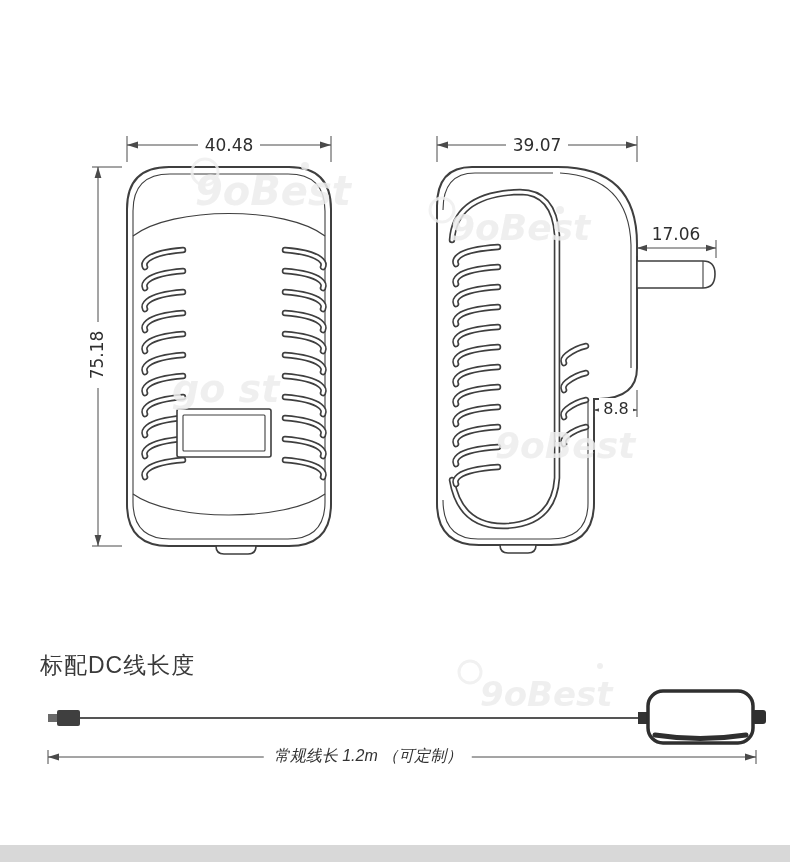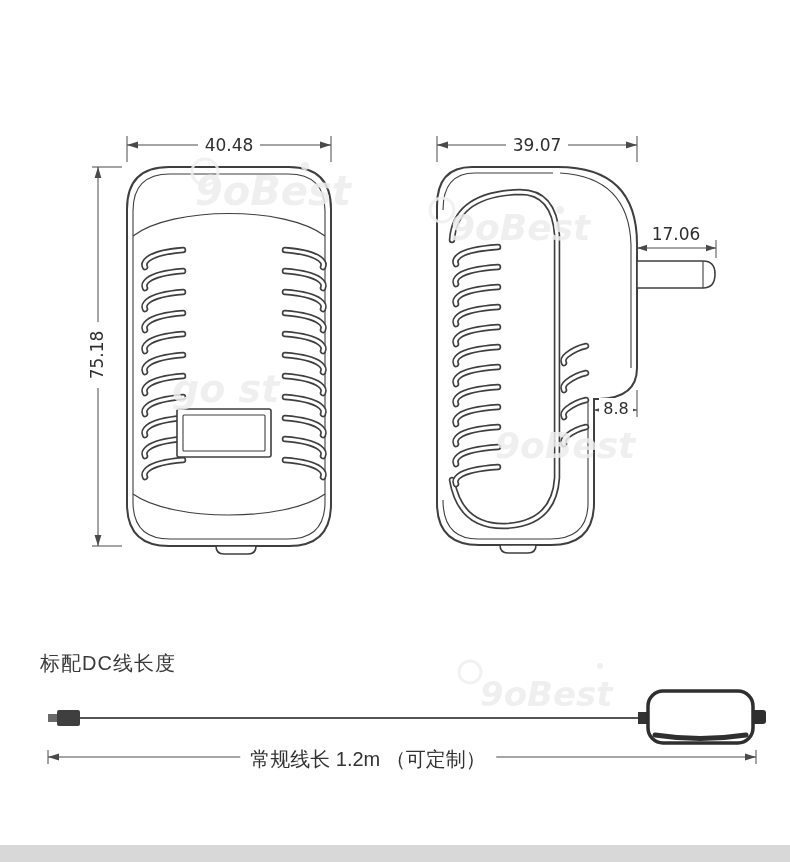--- a/index.html
+++ b/index.html
@@ -10,24 +10,24 @@
   .thin{fill:none;stroke:#3f3f3f;stroke-width:1.1;}
   .med{fill:#ffffff;stroke:#3f3f3f;stroke-width:1.6;}
   .dim{stroke:#4a4a4a;stroke-width:1;fill:none;}
   .dimfill{fill:#4a4a4a;stroke:none;}
   .dimtext{font-family:"DejaVu Sans",sans-serif;font-size:17px;fill:#2e2e2e;}
   .dimtext-s{font-family:"DejaVu Sans",sans-serif;font-size:16px;fill:#2e2e2e;}
   .wm{font-family:"DejaVu Sans",sans-serif;font-style:italic;font-weight:bold;fill:#ededed;}
   .wmc{fill:none;stroke:#efefef;stroke-width:3;}
   .band-dark{fill:none;stroke:#3f3f3f;stroke-width:6.5;stroke-linecap:round;}
   .band-light{fill:none;stroke:#ffffff;stroke-width:3.2;stroke-linecap:round;}
-  .section-title{position:absolute;left:40px;top:650px;font-size:20px;color:#3a3a3a;
+  .section-title{position:absolute;left:40px;top:650px;font-size:23px;color:#3a3a3a;
                  letter-spacing:1px;}
   .cable-label{position:absolute;left:368px;top:746px;transform:translateX(-50%);
-               font-size:20px;color:#333;background:#ffffff;padding:0 10px;white-space:nowrap;}
+               font-size:16px;color:#333;background:#ffffff;padding:0 10px;white-space:nowrap;font-style:italic;}
 </style>
 </head>
 <body>
 
 <div class="page">
 
   <svg width="790" height="862" viewBox="0 0 790 862">
 
     <g>
       <path class="outline" d="M169 167 H289 Q331 167 331 209 V504 Q331 546 289 546 H169 Q127 546 127 504 V209 Q127 167 169 167 Z"></path>

